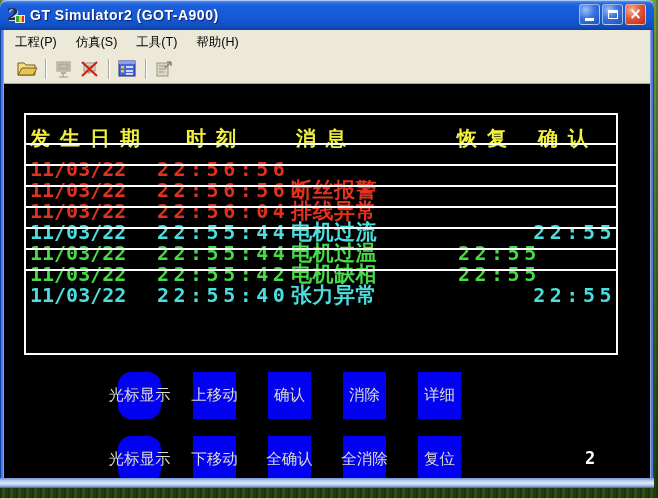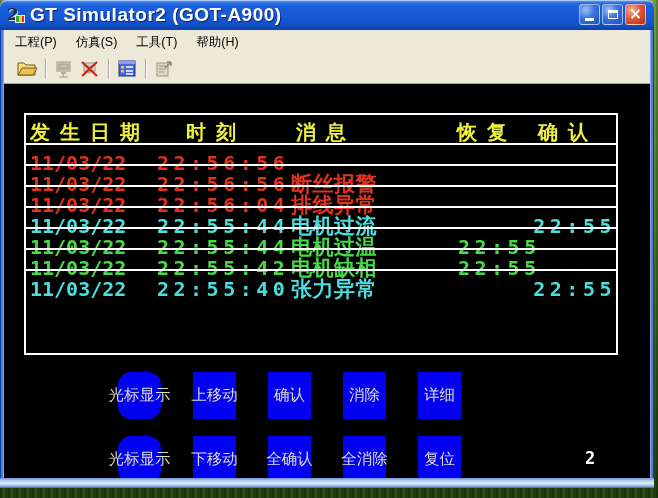--- a/index.html
+++ b/index.html
@@ -19,21 +19,21 @@
     border-radius:7px 7px 0 0;
     background:linear-gradient(180deg,#7ca8ee 0%, #2a6ce4 10%, #1b5edb 22%, #175ad6 55%, #1150c4 85%, #0c3fa4 100%);
     box-shadow:inset 0 1px 0 #a9c8f5;
     display:flex; align-items:center; }
   .app-icon { position:relative; width:18px; height:18px; margin:0 5px 0 7px; }
   .app-icon .num2 { position:absolute; left:0; top:-2px; font:bold 17px "DejaVu Serif",serif;
     color:#26303c; text-shadow:1px 1px 0 #cfd6de; }
   .app-icon .mini-screen { position:absolute; right:0; bottom:1px; width:10px; height:8px;
     border:1px solid #f2f2f2; background:
       linear-gradient(90deg,#37a832 0 3px, #e8d12c 3px 6px, #d03224 6px 9px); }
-  .title-text { color:#ffffff; font-size:19px; font-weight:bold; letter-spacing:.5px;
+  .title-text { color:#ffffff; font-size:14px; font-weight:bold; letter-spacing:.5px;
     text-shadow:1px 1px 1px rgba(8,28,90,.85); }
   .win-controls { position:absolute; right:8px; top:4px; display:flex; gap:2px; }
   .wbtn { width:21px; height:21px; border-radius:3px; border:1px solid rgba(255,255,255,.55);
     display:flex; align-items:center; justify-content:center; }
   .wbtn.blue { background:radial-gradient(circle at 30% 25%,#9dc0f8 0%, #3a74e0 45%, #1c50b4 100%); }
   .wbtn.red  { background:radial-gradient(circle at 30% 25%,#f5b29a 0%, #e2593a 45%, #b32c10 100%); }
   .glyph-min { width:9px; height:3px; background:#fff; margin-top:9px; }
   .glyph-max { width:10px; height:9px; border:1px solid #fff; border-top:3px solid #fff; }
   .glyph-close { color:#fff; font:bold 15px "DejaVu Sans",sans-serif; line-height:1; }
 
@@ -49,21 +49,21 @@
 
   
   .client { position:absolute; left:4px; top:84px; width:646px; height:394px;
     background:#000; overflow:hidden;
     font-family:"DejaVu Sans Mono","DejaVu Sans",monospace; }
 
   .alarm-table { position:absolute; left:20px; top:29px; width:594px; height:242px;
     border:2px solid #ffffff; }
   .t-header { position:relative; height:28px; }
   .t-row { position:relative; height:21px; border-top:2px solid #ffffff; }
-  .cell, .hcell { position:absolute; top:4px; line-height:28px; white-space:nowrap; }
+  .cell, .hcell { position:absolute; top:10px; line-height:28px; white-space:nowrap; }
   .t-row .cell { line-height:28px; }
   .hcell { color:#efef3e; font:bold 20px "DejaVu Sans","Liberation Sans",sans-serif; letter-spacing:10px; }
   .h-date { left:4px; } .h-time { left:160px; } .h-msg { left:270px; }
   .h-rec { left:431px; } .h-ack { left:512px; }
 
   .c-date { left:4px;  font:bold 20px "DejaVu Sans Mono",monospace; }
   .c-time { left:131px; font:bold 20px "DejaVu Sans Mono",monospace; letter-spacing:4.5px; }
   .c-msg  { left:265px; font:bold 21px "DejaVu Sans","Liberation Sans",sans-serif; letter-spacing:.5px; }
   .c-rec  { left:432px; font:bold 20px "DejaVu Sans Mono",monospace; letter-spacing:4.5px; }
   .c-ack  { right:0;    font:bold 20px "DejaVu Sans Mono",monospace; letter-spacing:4.5px; }

